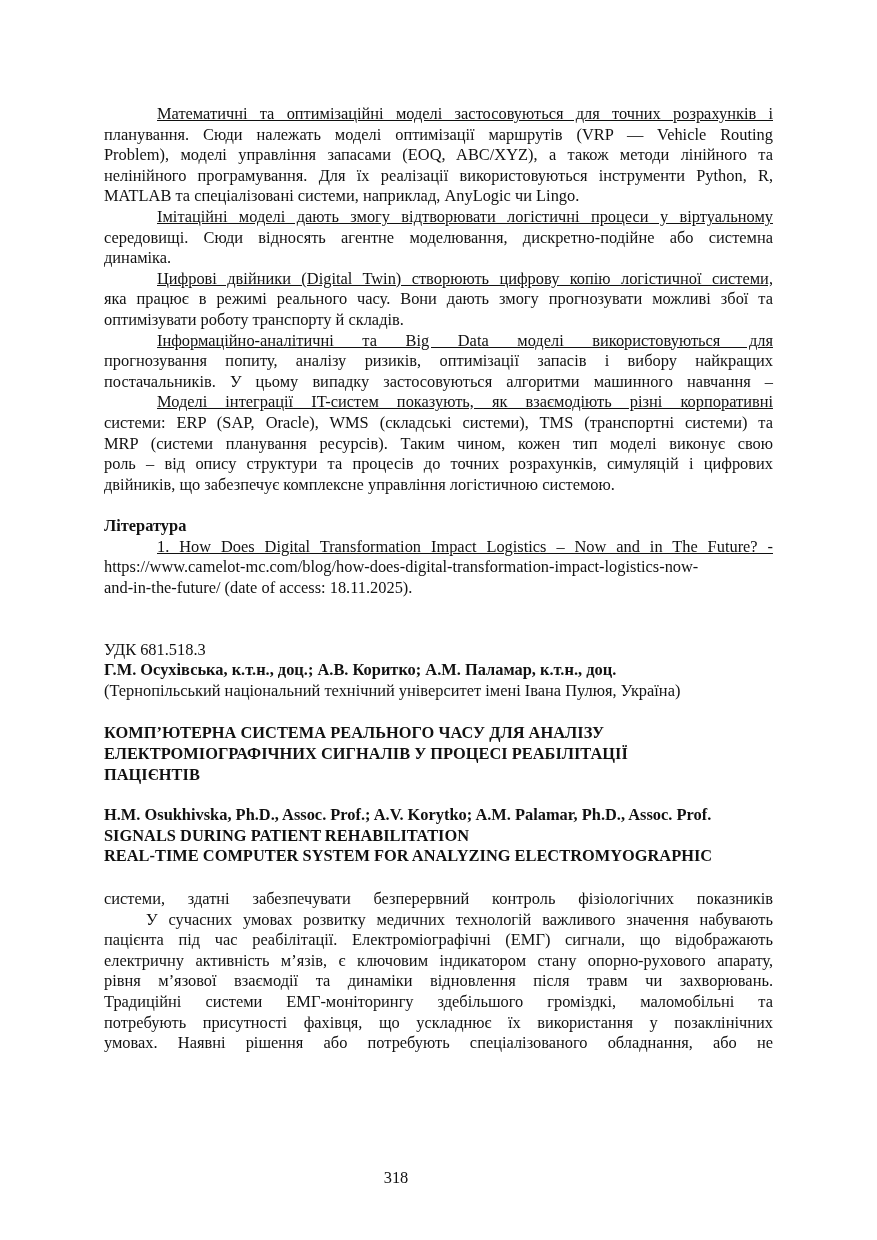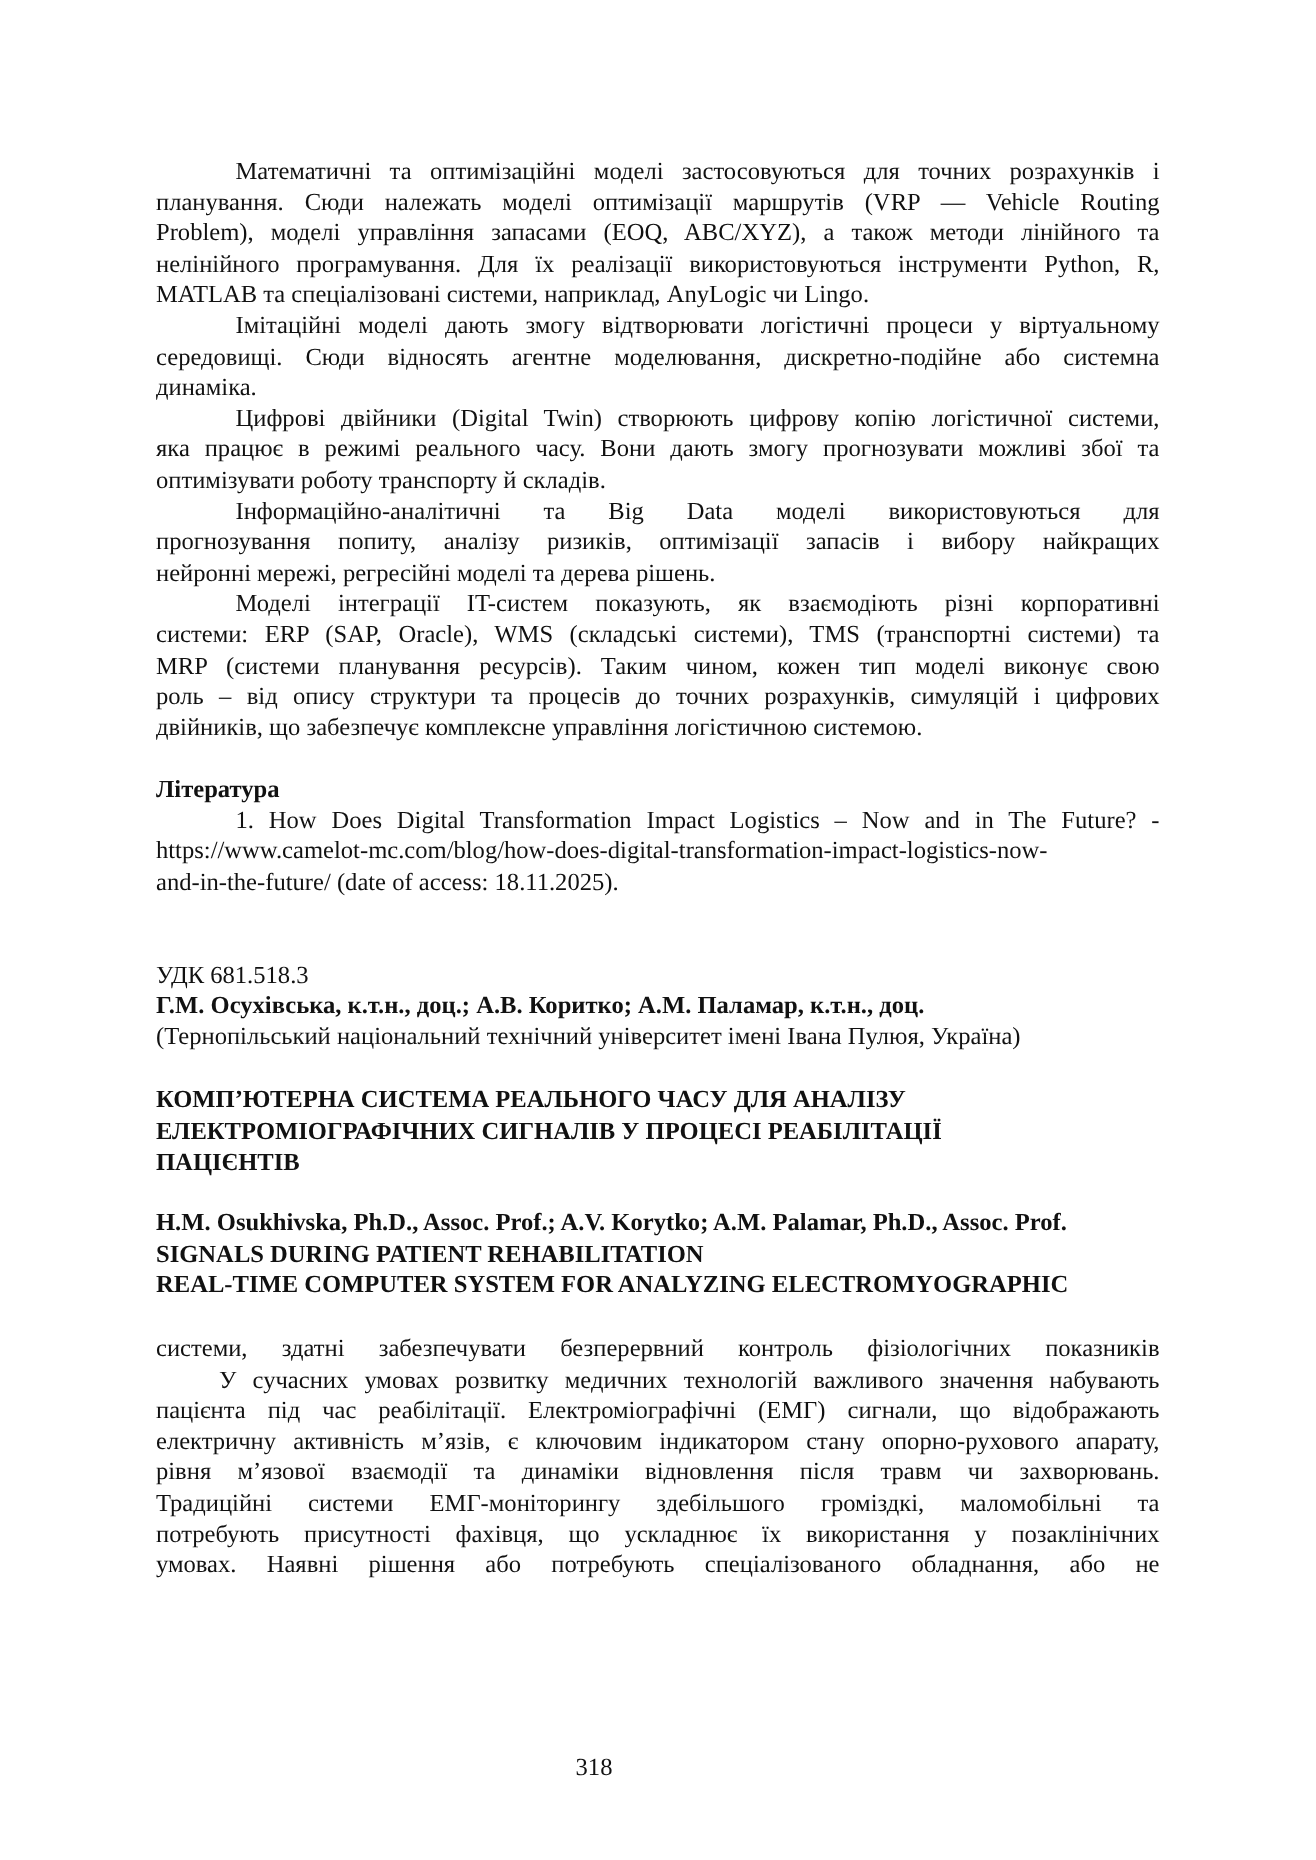--- a/index.html
+++ b/index.html
@@ -4,21 +4,21 @@
 <style>
   html, body { margin: 0; padding: 0; background: #ffffff; }
   body { width: 877px; height: 1240px; position: relative; overflow: hidden; }
   .page {
     position: absolute; left: 104px; top: 104px; width: 669px;
     font-family: "Liberation Serif", serif; font-size: 16.4px; color: #111111;
     line-height: 20.6px;
   }
   .line { display: block; white-space: nowrap; text-align: justify; text-align-last: justify; height: 20.6px; }
   .line.last { text-align-last: left; }
-  .line.indent { padding-left: 53px; }
+  .line.indent { padding-left: 53px; text-decoration: underline; }
   .center { display: block; white-space: nowrap; height: 20.6px; font-family: Liberation Serif, serif; }
   .bold { font-weight: bold; }
   .gap { display: block; }
   .page-num {
     position: absolute; left: 0; width: 792px; top: 1168px; text-align: center;
     font-family: "Liberation Serif", serif; font-size: 16.4px; color: #111111;
   }
 </style>
 </head>
 <body>
@@ -42,21 +42,21 @@
 
   <div>
     <span class="line indent">Цифрові двійники (Digital Twin) створюють цифрову копію логістичної системи,</span>
     <span class="line">яка працює в режимі реального часу. Вони дають змогу прогнозувати можливі збої та</span>
     <span class="line last">оптимізувати роботу транспорту й складів.</span>
   </div>
 
   <div>
     <span class="line indent">Інформаційно-аналітичні та Big Data моделі використовуються для</span>
     <span class="line">прогнозування попиту, аналізу ризиків, оптимізації запасів і вибору найкращих</span>
-    <span class="line last">нейронні мережі, регресійні моделі та дерева рішень.</span>
+    <span class="line">постачальників. У цьому випадку застосовуються алгоритми машинного навчання –</span>
   </div>
 
   <div>
     <span class="line indent">Моделі інтеграції IT-систем показують, як взаємодіють різні корпоративні</span>
     <span class="line">системи: ERP (SAP, Oracle), WMS (складські системи), TMS (транспортні системи) та</span>
     <span class="line">MRP (системи планування ресурсів). Таким чином, кожен тип моделі виконує свою</span>
     <span class="line">роль – від опису структури та процесів до точних розрахунків, симуляцій і цифрових</span>
     <span class="line last">двійників, що забезпечує комплексне управління логістичною системою.</span>
   </div>
 

